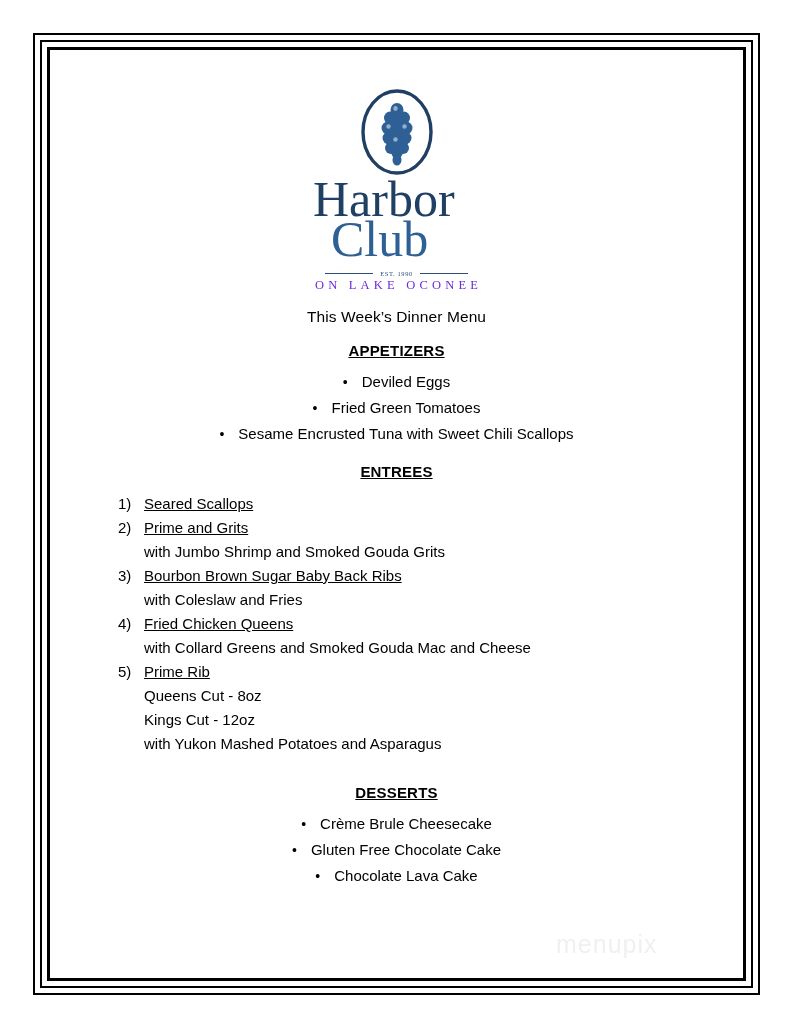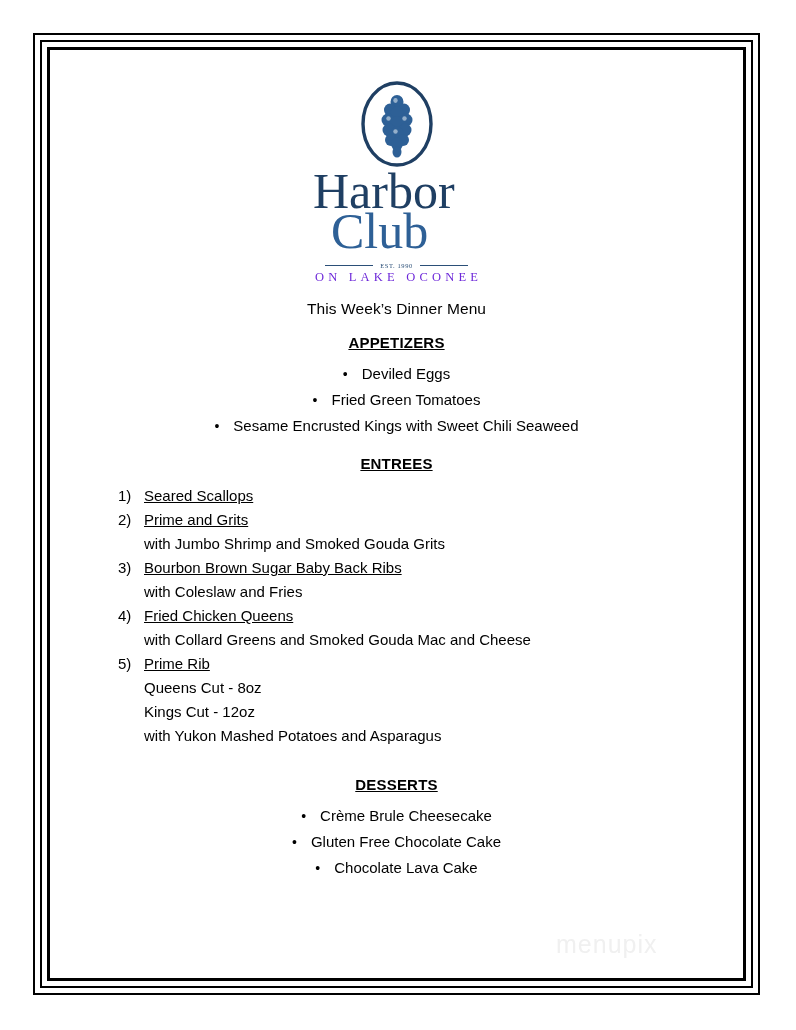--- a/index.html
+++ b/index.html
@@ -42,21 +42,21 @@
     right: 5px;
     bottom: 5px;
     border: 3px solid #000000;
     box-sizing: border-box;
   }
 
   
   .page {
     position: absolute;
     left: 48px;
-    top: 40px;
+    top: 48px;
     width: 697px;
     height: 932px;
     box-sizing: border-box;
   }
 
   
   .logo-block {
     padding-top: 40px;
     text-align: center;
   }
@@ -239,21 +239,21 @@
       <div class="bullet-row">
         <span class="bullet-dot">•</span>
         <span class="bullet-text">Deviled Eggs</span>
       </div>
       <div class="bullet-row">
         <span class="bullet-dot">•</span>
         <span class="bullet-text">Fried Green Tomatoes</span>
       </div>
       <div class="bullet-row">
         <span class="bullet-dot">•</span>
-        <span class="bullet-text">Sesame Encrusted Kings with Sweet Chili Seaweed</span>
+        <span class="bullet-text">Sesame Encrusted Tuna with Sweet Chili Scallops</span>
       </div>
     </div>
   </div>
 
   <div>
     <div class="section-heading">ENTREES</div>
 
     <div class="entree-list">
 
       <div class="entree-item">

